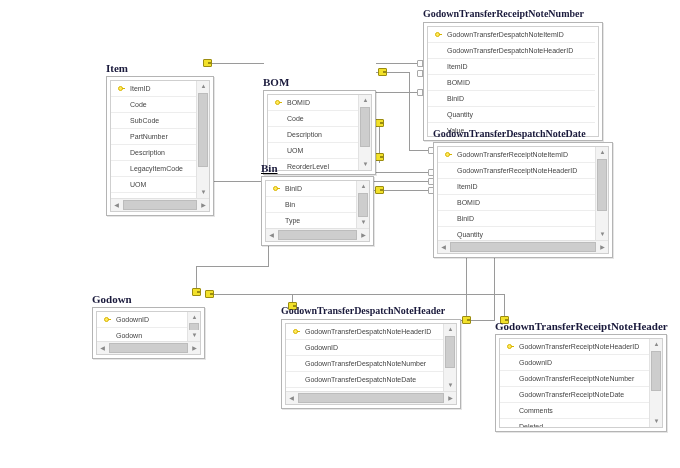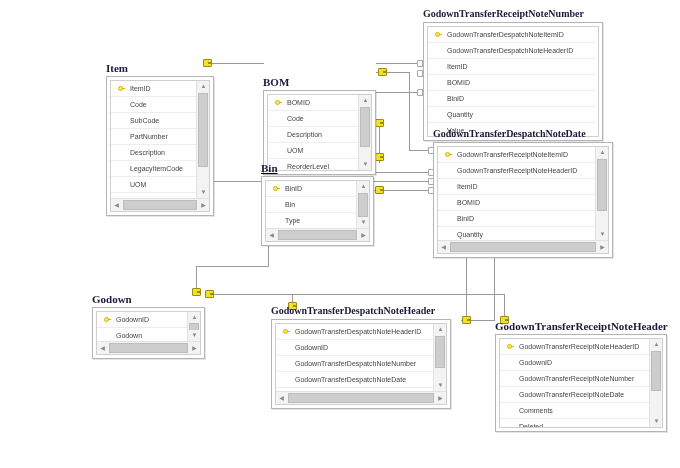--- a/index.html
+++ b/index.html
@@ -377,21 +377,21 @@
               <div class="sb-arrow dn">▼</div>
             </div>
             <div class="hsb">
               <div class="hsb-arrow lf">◀</div>
               <div class="hthumb"></div>
               <div class="hsb-arrow rt">▶</div>
             </div>
           </div>
         </div>
       </div>
-      <div class="tbl" style="left: 271px; top: 305px; width: 180px;">
+      <div class="tbl" style="left: 281px; top: 305px; width: 180px;">
         <div class="tbl-title" style="font-size: 10px;">GodownTransferDespatchNoteHeader</div>
         <div class="tbl-box" style="top: 14px; width: 180px; height: 90px;">
           <div class="tbl-inner">
             <div class="rows" style="bottom: 13px;">
               <div class="row pk">
                 <span class="keyicon">
                   <span class="hd"></span>
                   <span class="st"></span>
                 </span>
                 <span class="lbl">GodownTransferDespatchNoteHeaderID</span>

